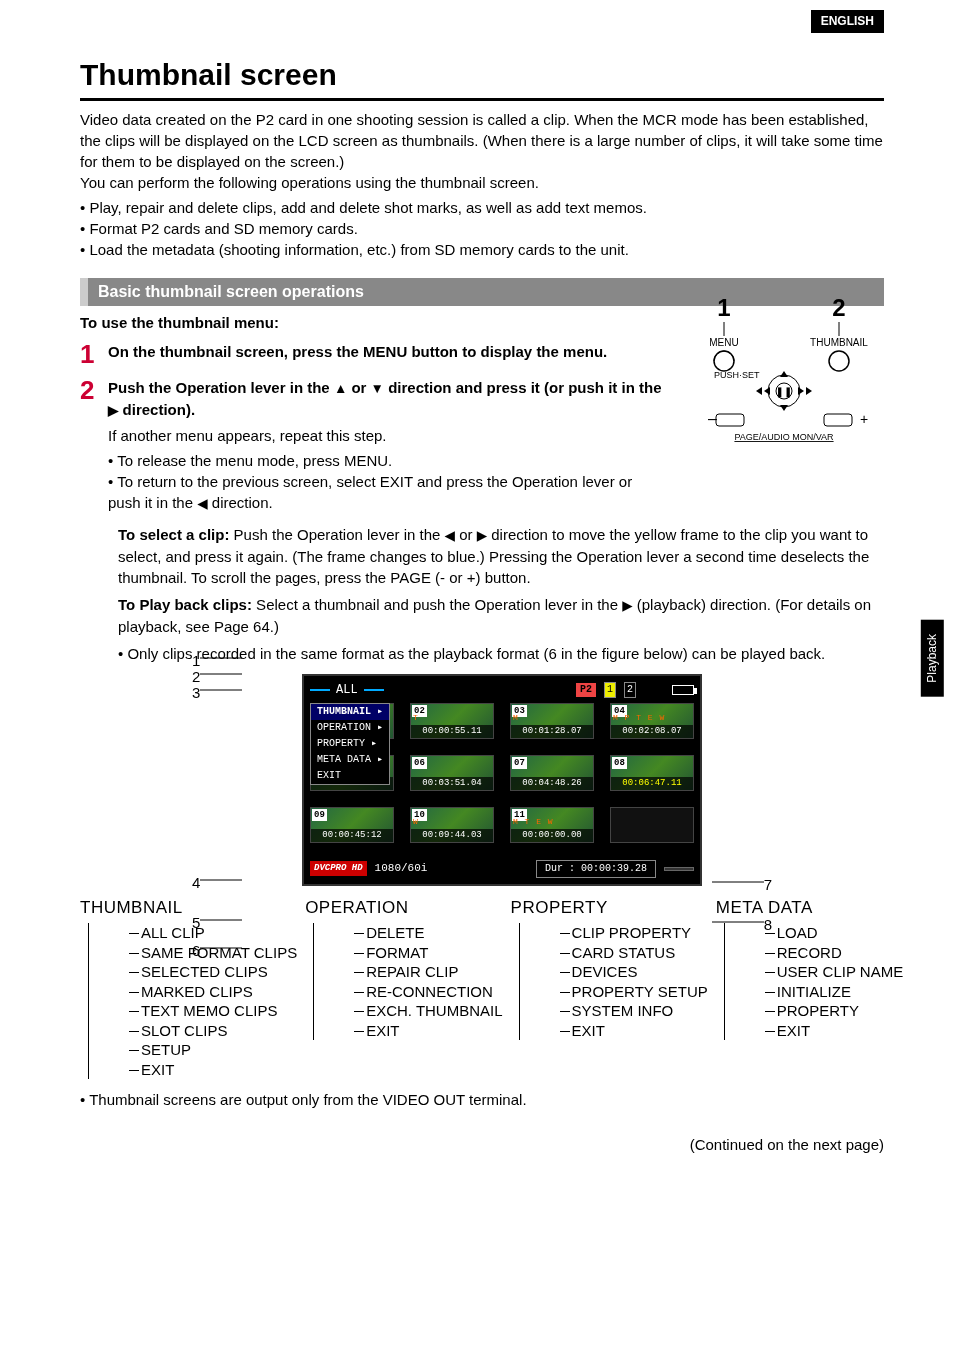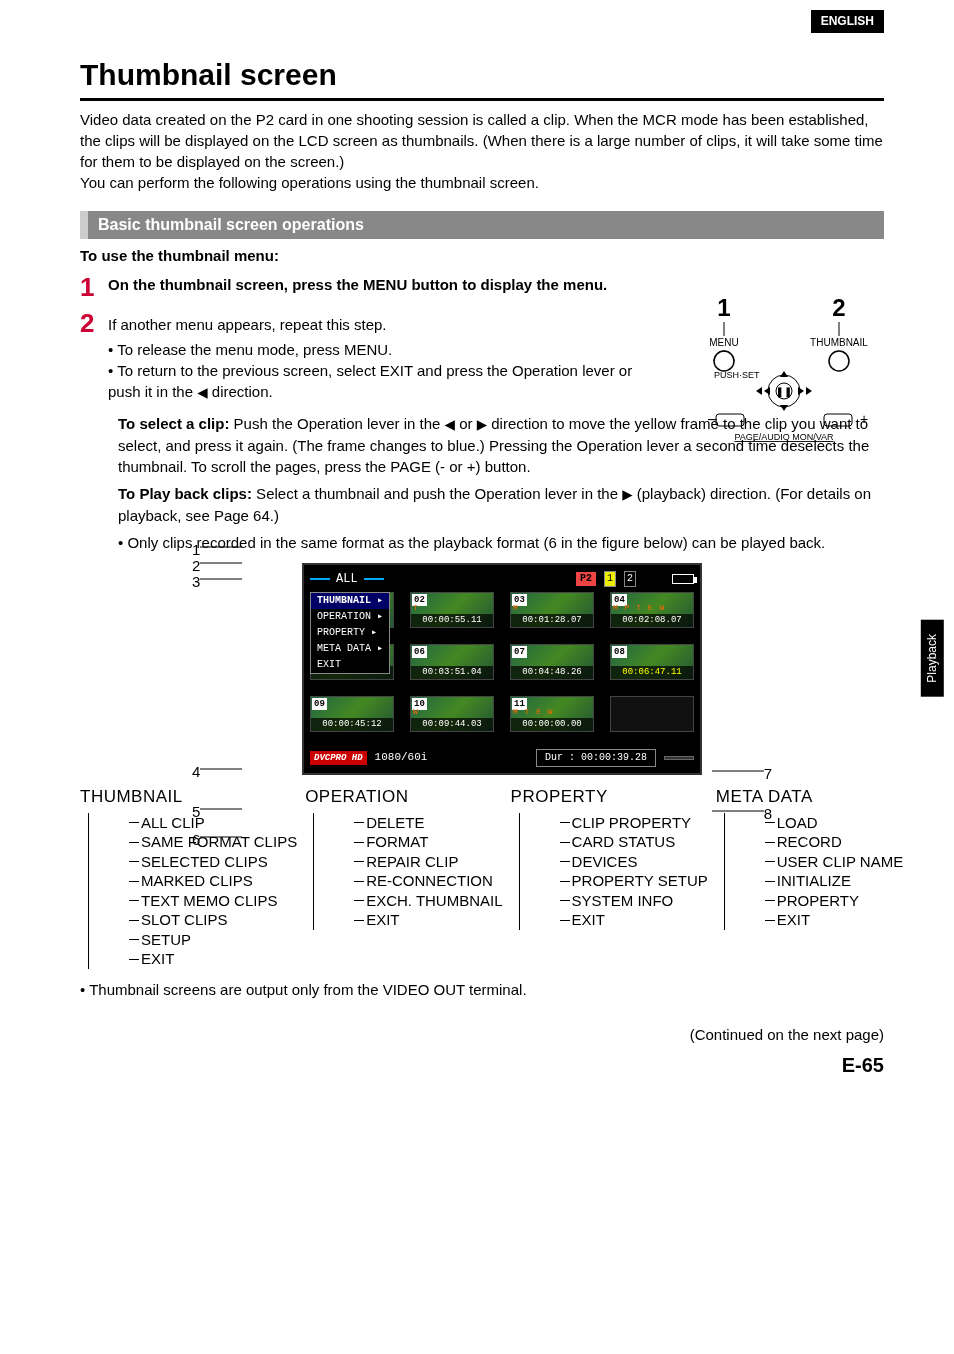--- a/index.html
+++ b/index.html
@@ -135,35 +135,43 @@
 
 <div class="page">
 
   <div class="lang-badge">ENGLISH</div>
 
   <h1 class="title">Thumbnail screen</h1>
 
   <div class="intro">
     <div>Video data created on the P2 card in one shooting session is called a clip. When the MCR mode has been established, the clips will be displayed on the LCD screen as thumbnails. (When there is a large number of clips, it will take some time for them to be displayed on the screen.)</div>
     <div>You can perform the following operations using the thumbnail screen.</div>
+    <ul class="bullets-top">
+      <li>Play, repair and delete clips, add and delete shot marks, as well as add text memos.</li>
+      <li>Format P2 cards and SD memory cards.</li>
+      <li>Load the metadata (shooting information, etc.) from SD memory cards to the unit.</li>
+    </ul>
   </div>
 
   <div class="section-bar">Basic thumbnail screen operations</div>
   <div class="subhead">To use the thumbnail menu:</div>
 
   <div class="steps">
     <div class="step">
       <div class="step-num">1</div>
       <div class="step-body">
         <div class="step-title">On the thumbnail screen, press the MENU button to display the menu.</div>
       </div>
     </div>
     <div class="step">
       <div class="step-num">2</div>
       <div class="step-body">
+        <div class="step-title">
+          <span>Push the Operation lever in the </span><span class="arrow">▲</span><span> or </span><span class="arrow">▼</span><span> direction and press it (or push it in the </span><span class="arrow">▶</span><span> direction).</span>
+        </div>
         <div class="sub">If another menu appears, repeat this step.</div>
         <ul>
           <li>To release the menu mode, press MENU.</li>
           <li><span>To return to the previous screen, select EXIT and press the Operation lever or push it in the </span><span class="arrow">◀</span><span> direction.</span></li>
         </ul>
       </div>
     </div>
   </div>
 
   <div class="hang">
@@ -353,17 +361,16 @@
           <li>USER CLIP NAME</li>
           <li>INITIALIZE</li>
           <li>PROPERTY</li>
           <li>EXIT</li>
         </ul>
       </div>
     </div>
 
   <div class="foot-bullet">Thumbnail screens are output only from the VIDEO OUT terminal.</div>
   <div class="continued">(Continued on the next page)</div>
-  <div class="page-num">E-65</div>
 
 </div>
 
 <div class="side-tab">Playback</div>
 
 </body></html>

